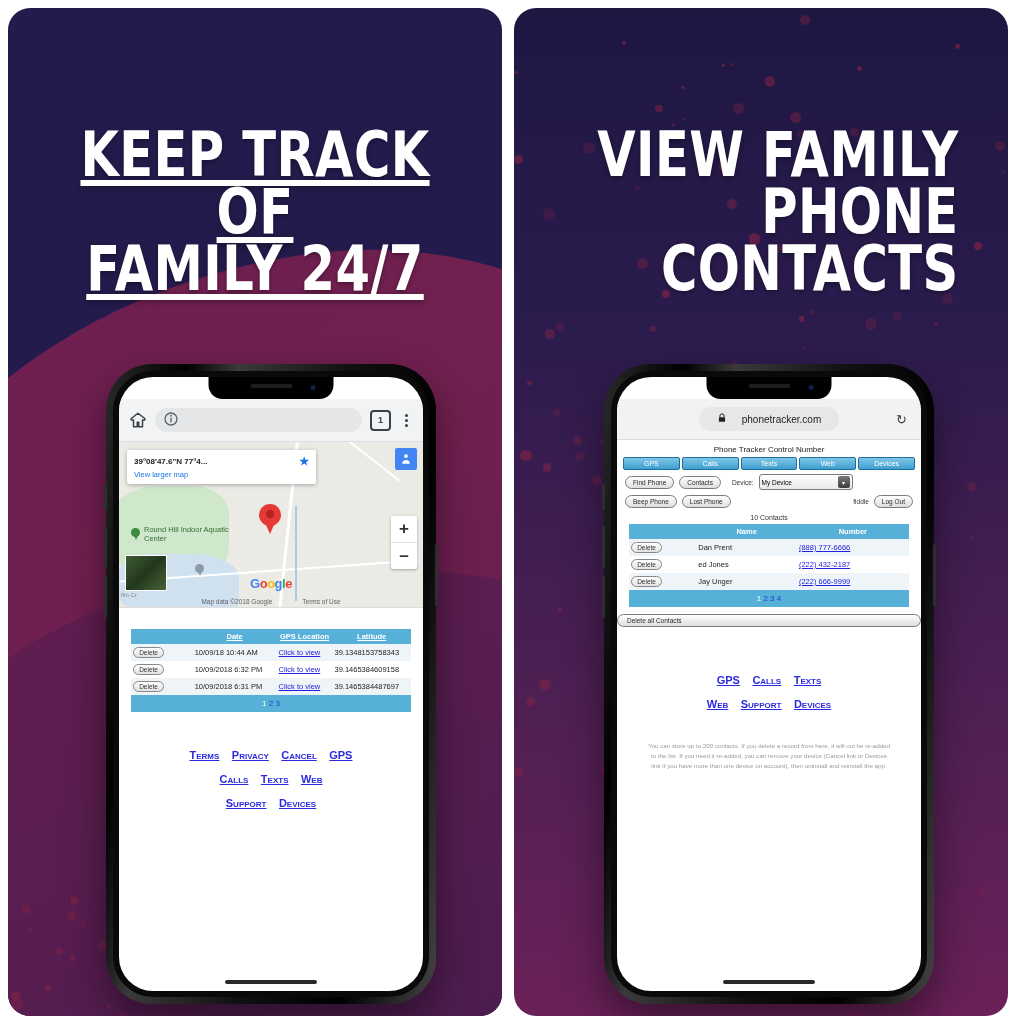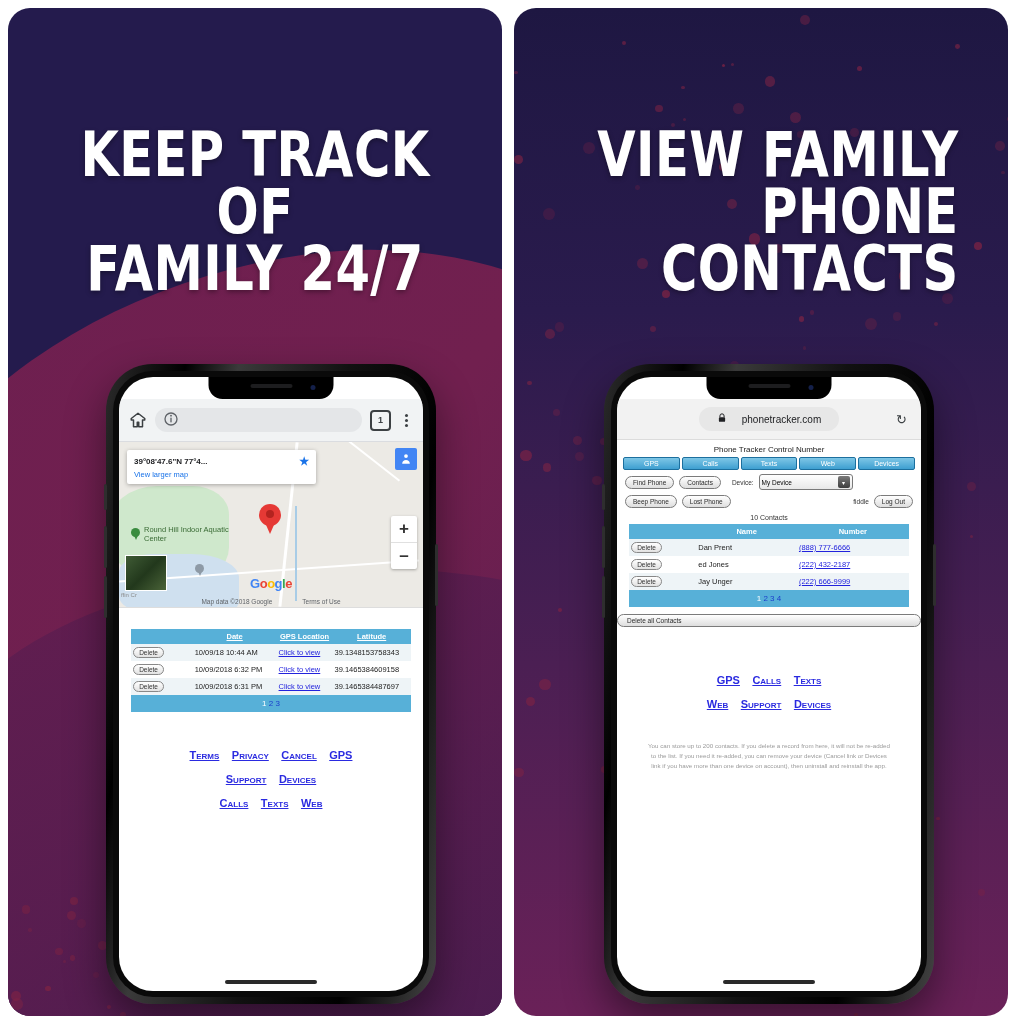--- a/index.html
+++ b/index.html
@@ -20,21 +20,21 @@
            border-radius:55% 60% 0 0 / 30% 26% 0 0;transform:rotate(-4deg);opacity:.75;}
 
   .dots{position:absolute;inset:0;pointer-events:none;}
   .dot{position:absolute;border-radius:50%;background:#7d2344;opacity:.55;}
 
   
   .headline{position:absolute;left:0;right:0;text-align:center;color:#fff;
             font-family:"DejaVu Sans",sans-serif;font-weight:bold;
             letter-spacing:.5px;line-height:.92;text-shadow:0 2px 6px rgba(0,0,0,.35);}
   .headline .l{display:block;transform:scaleX(.80);transform-origin:center;font-size:62px;}
-  .hl-left{top:118px;}
+  .hl-left{top:118px;text-decoration:underline;}
   .hl-right{top:118px;text-align:right;}
 
   
   .phone{position:absolute;width:330px;height:640px;border-radius:46px;
          background:linear-gradient(100deg,#2b2b2b,#000 18%,#3a3a3a 30%,#111 55%,#000 78%,#444 100%);
          box-shadow:0 18px 40px rgba(0,0,0,.45);}
   .phone-inner{position:absolute;left:7px;top:7px;right:7px;bottom:7px;border-radius:40px;
                background:#0a0a0a;}
   .screen{position:absolute;left:6px;top:6px;right:6px;bottom:6px;border-radius:34px;
           background:#fff;overflow:hidden;}
@@ -302,27 +302,27 @@
           </table>
 
           <div class="flinks" style="margin-top:30px;">
             <div>
               <a href="#">Terms</a>
               <a href="#">Privacy</a>
               <a href="#">Cancel</a>
               <a href="#">GPS</a>
             </div>
             <div>
-              <a href="#">Support</a>
-              <a href="#">Devices</a>
-            </div>
-            <div>
               <a href="#">Calls</a>
               <a href="#">Texts</a>
               <a href="#">Web</a>
+            </div>
+            <div>
+              <a href="#">Support</a>
+              <a href="#">Devices</a>
             </div>
           </div>
 
           <div class="home-ind"></div>
         </div>
       </div>
     </div>
   </div>
 
   <div class="panel panel-right">

